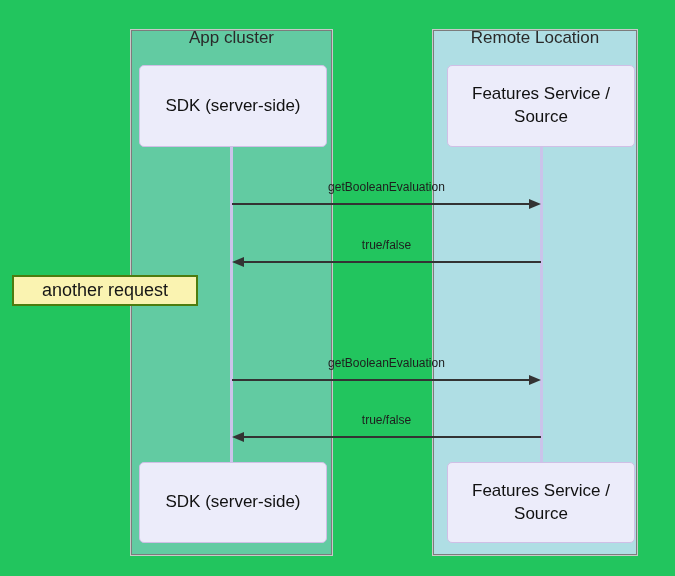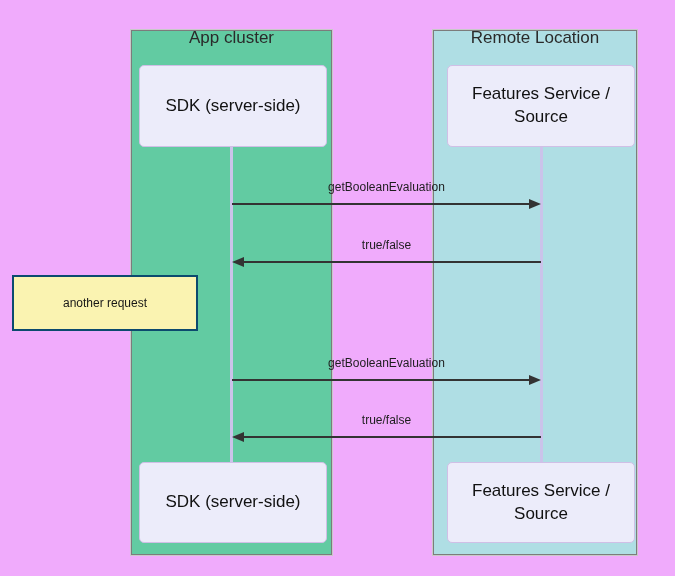--- a/index.html
+++ b/index.html
@@ -1,19 +1,19 @@
 <!DOCTYPE html>
 <html><head>
 <meta charset="utf-8">
 <style>
   html,body{margin:0;padding:0;background:#ffffff;}
   .canvas{
     position:relative;
     width:675px;height:576px;
-    background:#f0abfc;
+    background:#22c55e;
     font-family:"Liberation Sans",sans-serif;
     color:#222;
     overflow:hidden;
   }
   
   .group{
     position:absolute;
     border:1px solid #7c7c7c;
     box-shadow:0 0 0 1px #c9c9c9;
     box-sizing:border-box;
@@ -58,25 +58,25 @@
   .line4{left:244px;top:436px;width:297px;}
   .arrow-head{position:absolute;width:0;height:0;border-top:5px solid transparent;border-bottom:5px solid transparent;}
   .head-right{border-left:12px solid #333;}
   .head-left{border-right:12px solid #333;}
   .head1{left:529px;top:199px;}
   .head2{left:232px;top:257px;}
   .head3{left:529px;top:375px;}
   .head4{left:232px;top:432px;}
   
   .note{
-    position:absolute;left:12px;top:275px;width:186px;height:56px;
-    background:#faf3b1;border:2px solid #0c4a6e;
+    position:absolute;left:12px;top:275px;width:186px;height:31px;
+    background:#faf3b1;border:2px solid #4d7c0f;
     box-sizing:border-box;
     display:flex;align-items:center;justify-content:center;
-    font-size:12px;color:#161616;
+    font-size:18px;color:#161616;
   }
 </style>
 </head>
 <body>
 
 <div class="canvas">
 
   <div class="group group-left"></div>
   <div class="group group-right"></div>
 

